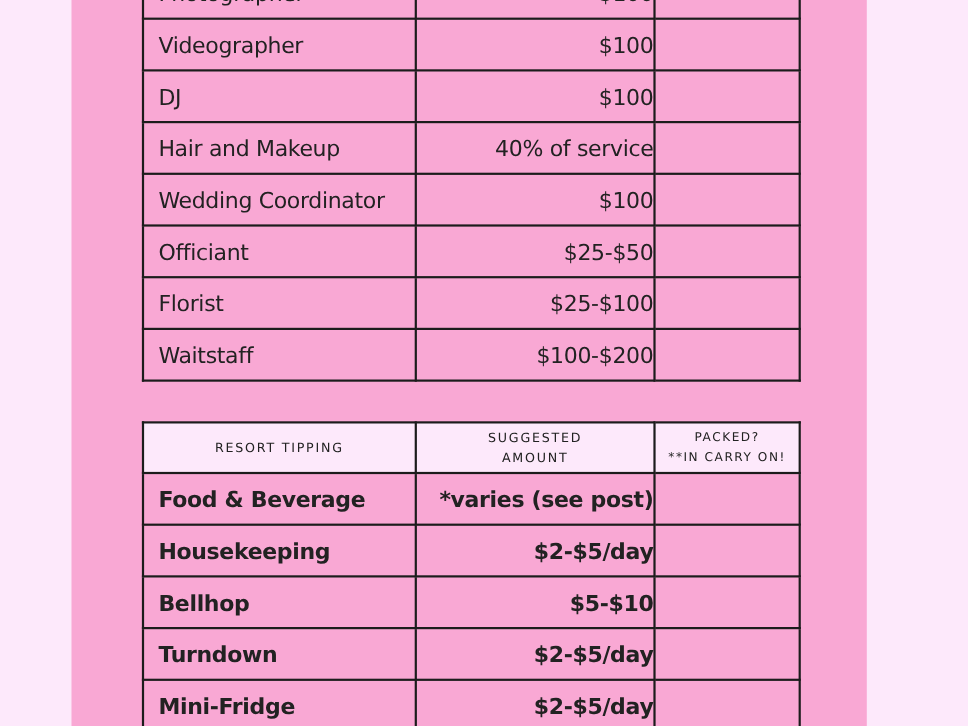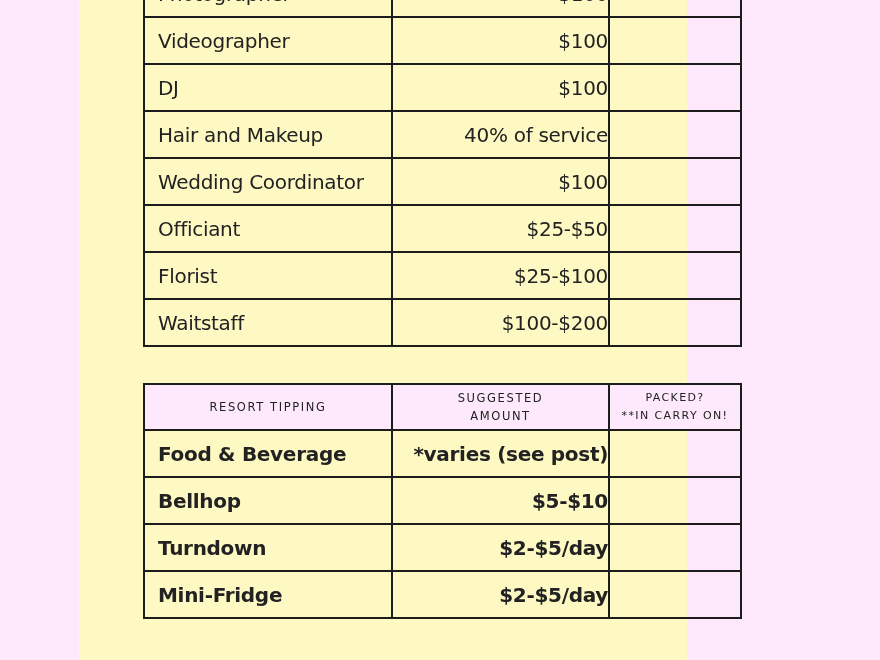--- a/index.html
+++ b/index.html
@@ -3,22 +3,22 @@
   <meta charset="utf-8">
   <style>
     html, body { margin: 0; padding: 0; }
     body {
       width: 880px; height: 660px; overflow: hidden;
       background: #fde9fb;
       font-family: "DejaVu Sans", sans-serif;
       position: relative;
     }
     .page {
-      position: absolute; left: 79px; top: 0; width: 608px; height: 660px;
-      background: #fef9c3;
+      position: absolute; left: 65px; top: 0; width: 723px; height: 660px;
+      background: #f9a8d4;
     }
     table {
       position: absolute; border-collapse: collapse; table-layout: fixed;
     }
     td, th {
       border: 2px solid #1c1c1c; padding: 0; color: #222;
     }
     .t1 { left: 64px; top: -31px; width: 597px; }
     .t2 { left: 64px; top: 383px; width: 597px; }
     col.c1 { width: 248px; }
@@ -109,20 +109,25 @@
         </th>
       </tr>
     </thead>
     <tbody>
       <tr class="row">
         <td class="name">Food &amp; Beverage</td>
         <td class="amt">*varies (see post)</td>
         <td></td>
       </tr>
       <tr class="row">
+        <td class="name">Housekeeping</td>
+        <td class="amt">$2-$5/day</td>
+        <td></td>
+      </tr>
+      <tr class="row">
         <td class="name">Bellhop</td>
         <td class="amt">$5-$10</td>
         <td></td>
       </tr>
       <tr class="row">
         <td class="name">Turndown</td>
         <td class="amt">$2-$5/day</td>
         <td></td>
       </tr>
       <tr class="row">

